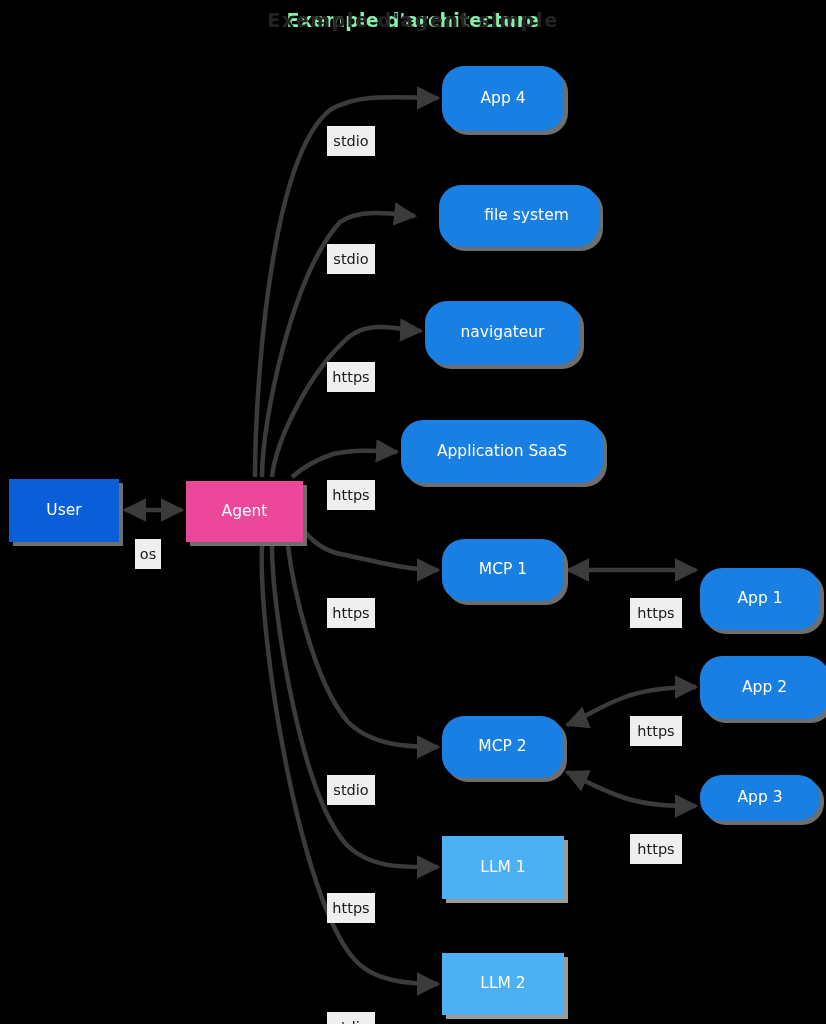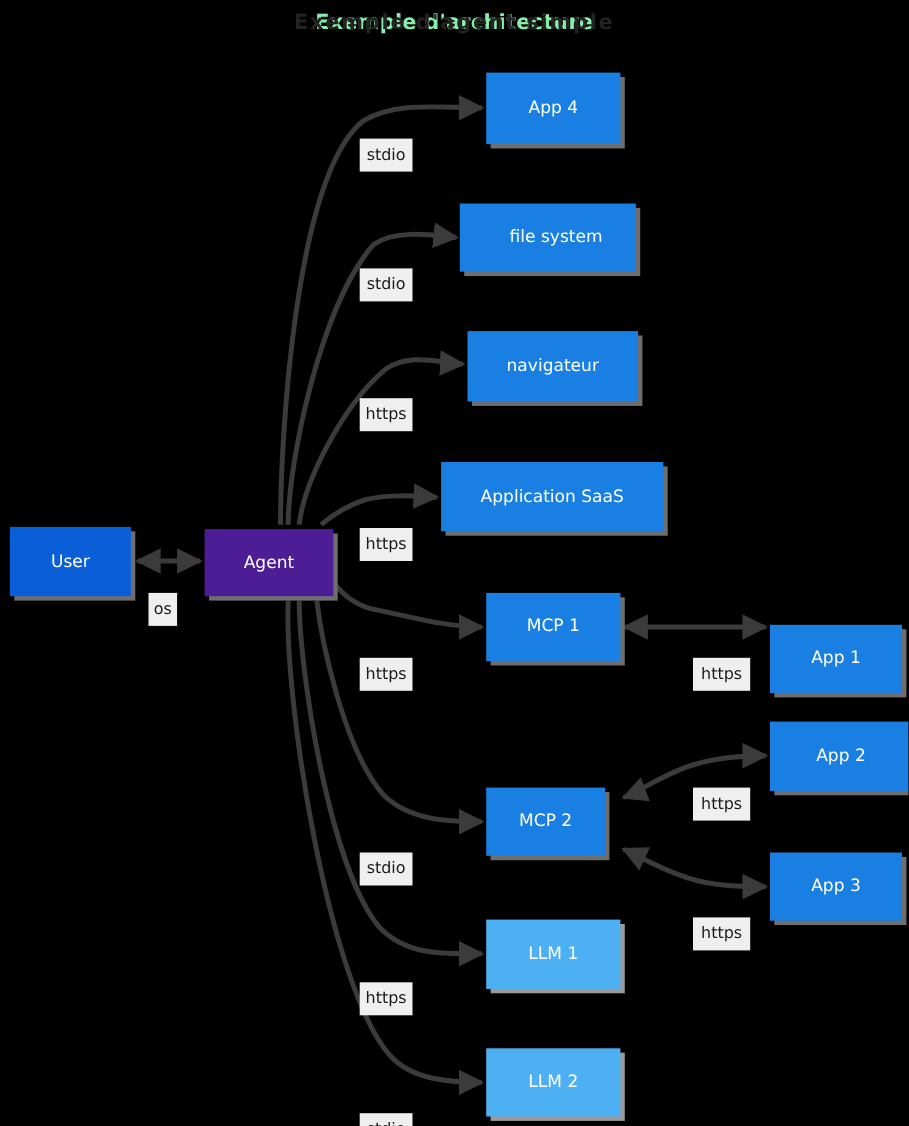--- a/index.html
+++ b/index.html
@@ -58,23 +58,23 @@
     display: flex;
     align-items: center;
     justify-content: center;
     color: #ffffff;
     font-size: 15.5px;
     font-weight: 400;
     text-align: center;
     line-height: 1.15;
     padding: 2px 6px;
   }
-  .node.t-standard { background: #1a7fe3; box-shadow: 4px 4px 0 0 #6e6e6e; }
+  .node.t-standard { background: #1a7fe3; box-shadow: 4px 4px 0 0 #6e6e6e; border-radius: 22px; }
   .node.t-user     { background: #0a5fd8; box-shadow: 4px 4px 0 0 #6e6e6e; }
-  .node.t-agent    { background: #4c1d95; box-shadow: 4px 4px 0 0 #6e6e6e; }
+  .node.t-agent    { background: #ec4899; box-shadow: 4px 4px 0 0 #6e6e6e; }
   .node.t-llm      { background: #4cb0f2; box-shadow: 4px 4px 0 0 #9a9a9a; }
   
   .edge-label {
     position: absolute;
     box-sizing: border-box;
     background: #efefef;
     color: #1a1a1a;
     font-size: 14.5px;
     font-weight: 400;
     line-height: 30px;
@@ -123,42 +123,42 @@
   <div id="nodes-group">
       <div class="node t-user" style="left: 9px; top: 479px; width: 110px; height: 63px;">
         <span>User</span>
       </div>
       <div class="node t-agent" style="left: 186px; top: 481px; width: 117px; height: 61px;">
         <span>Agent</span>
       </div>
       <div class="node t-standard" style="left: 442px; top: 66px; width: 122px; height: 65px;">
         <span>App 4</span>
       </div>
-      <div class="node t-standard" style="left: 418px; top: 185px; width: 160px; height: 62px; padding-left: 21px;">
+      <div class="node t-standard" style="left: 439px; top: 185px; width: 160px; height: 62px; padding-left: 21px;">
         <span>file system</span>
       </div>
       <div class="node t-standard" style="left: 425px; top: 301px; width: 155px; height: 64px;">
         <span>navigateur</span>
       </div>
       <div class="node t-standard" style="left: 401px; top: 420px; width: 202px; height: 63px;">
         <span>Application SaaS</span>
       </div>
       <div class="node t-standard" style="left: 442px; top: 539px; width: 122px; height: 62px;">
         <span>MCP 1</span>
       </div>
       <div class="node t-standard" style="left: 700px; top: 568px; width: 120px; height: 62px;">
         <span>App 1</span>
       </div>
       <div class="node t-standard" style="left: 700px; top: 656px; width: 129px; height: 63px;">
         <span>App 2</span>
       </div>
-      <div class="node t-standard" style="left: 442px; top: 716px; width: 108px; height: 62px;">
+      <div class="node t-standard" style="left: 442px; top: 716px; width: 121px; height: 62px;">
         <span>MCP 2</span>
       </div>
-      <div class="node t-standard" style="left: 700px; top: 775px; width: 120px; height: 62px;">
+      <div class="node t-standard" style="left: 700px; top: 775px; width: 120px; height: 46px;">
         <span>App 3</span>
       </div>
       <div class="node t-llm" style="left: 442px; top: 836px; width: 122px; height: 63px;">
         <span>LLM 1</span>
       </div>
       <div class="node t-llm" style="left: 442px; top: 953px; width: 122px; height: 62px;">
         <span>LLM 2</span>
       </div>
     </div>
   <div id="edge-labels-group">

